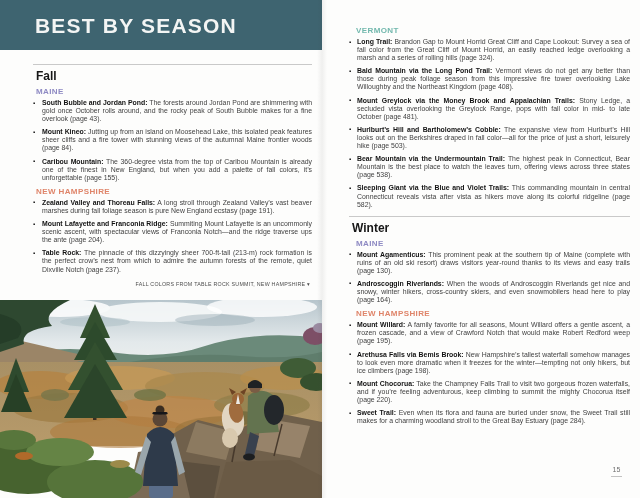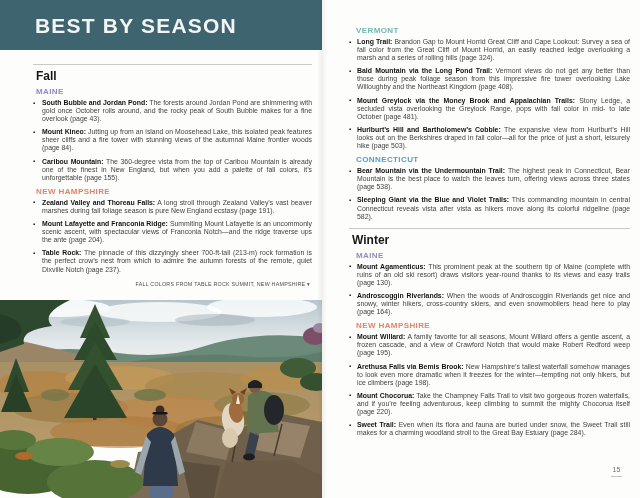--- a/index.html
+++ b/index.html
@@ -265,21 +265,20 @@
       <span class="bullet">▪</span>
       <b>Mount Greylock via the Money Brook and Appalachian Trails:</b>
       <span>Stony Ledge, a secluded vista overlooking the Greylock Range, pops with fall color in mid- to late October (page 481).</span>
     </div>
     <div class="item">
       <span class="bullet">▪</span>
       <b>Hurlburt’s Hill and Bartholomew’s Cobble:</b>
       <span>The expansive view from Hurlburt’s Hill looks out on the Berkshires draped in fall color—all for the price of just a short, leisurely hike (page 503).</span>
     </div>
 
-    <h3 class="state st-ct">CONNECTICUT</h3>
     <div class="item">
       <span class="bullet">▪</span>
       <b>Bear Mountain via the Undermountain Trail:</b>
       <span>The highest peak in Connecticut, Bear Mountain is the best place to watch the leaves turn, offering views across three states (page 538).</span>
     </div>
     <div class="item">
       <span class="bullet">▪</span>
       <b>Sleeping Giant via the Blue and Violet Trails:</b>
       <span>This commanding mountain in central Connecticut reveals vista after vista as hikers move along its colorful ridgeline (page 582).</span>
     </div>

